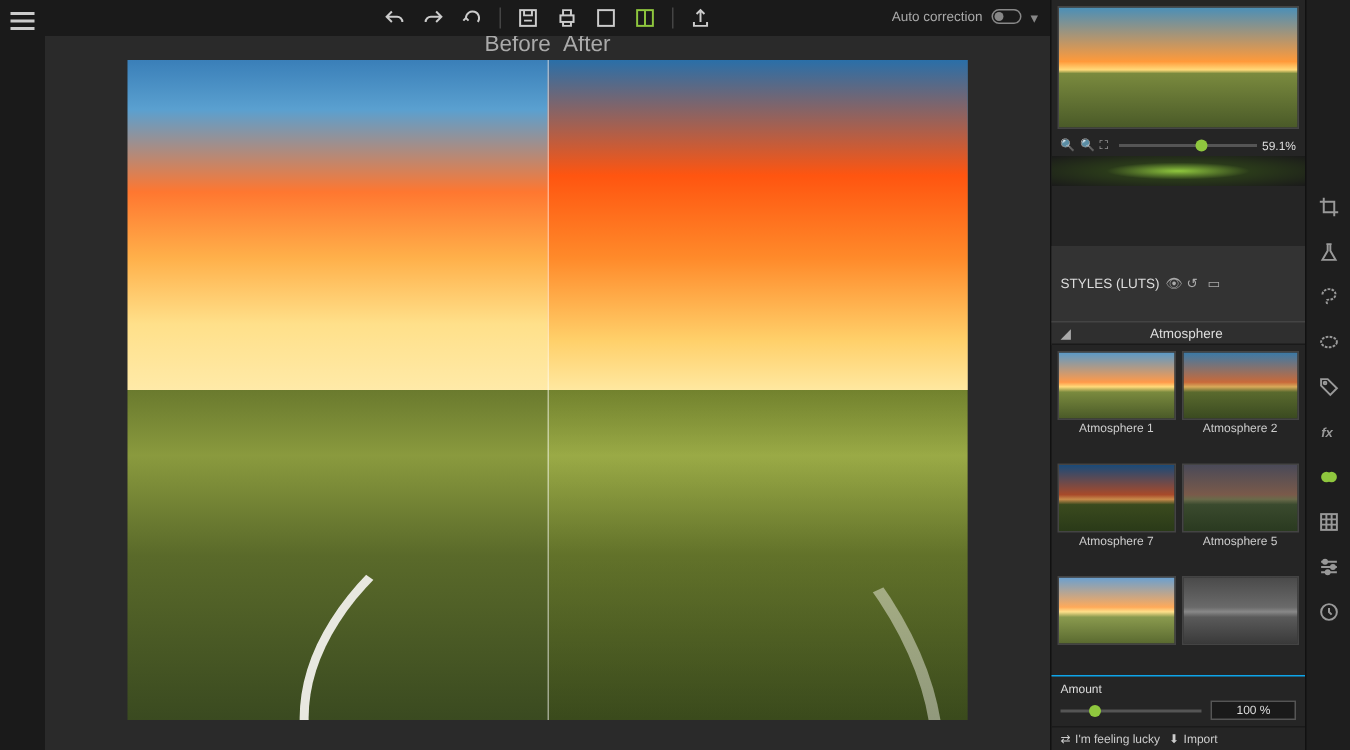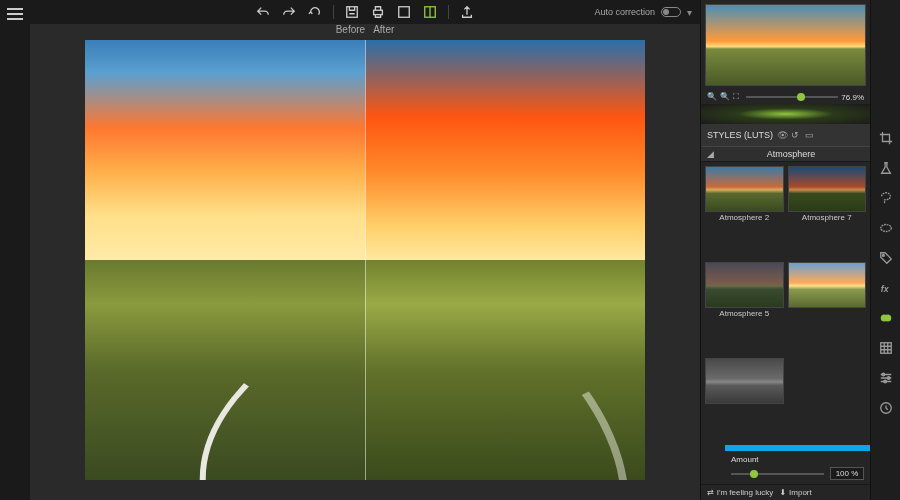--- a/index.html
+++ b/index.html
@@ -8,61 +8,61 @@
 .hamburger { width: 16px; height: 12px; margin: 4px auto; display: flex; flex-direction: column; justify-content: space-between; cursor: pointer; }
 .hamburger span { height: 2px; background: #ccc; }
 .main-col { flex: 1; display: flex; flex-direction: column; min-width: 0; }
 .toolbar { height: 24px; background: #1a1a1a; display: flex; align-items: center; padding: 0 8px; gap: 10px; justify-content: center; position: relative; }
 .tb-icon { width: 16px; height: 16px; display: flex; align-items: center; justify-content: center; color: #ccc; cursor: pointer; }
 .tb-icon svg { width: 14px; height: 14px; stroke: currentColor; fill: none; stroke-width: 1.5; }
 .tb-icon.active { color: #8fc73e; }
 .tb-right { position: absolute; right: 8px; display: flex; align-items: flex-start; gap: 6px; }
 .toggle { width: 20px; height: 10px; border: 1px solid #888; border-radius: 5px; position: relative; }
 .toggle::after { content: ""; position: absolute; width: 6px; height: 6px; background: #888; border-radius: 50%; top: 1px; left: 1px; }
-.ba-row { height: 14px; background: #2a2a2a; display: flex; justify-content: center; gap: 8px; font-size: 10px; color: #aaa; align-items: flex-start; }
+.ba-row { height: 14px; background: #2a2a2a; display: flex; justify-content: center; gap: 8px; font-size: 15px; color: #aaa; align-items: flex-end; }
 .canvas-wrap { flex: 1; background: #2a2a2a; display: flex; align-items: flex-start; justify-content: center; padding: 2px 0 10px 0; overflow: hidden; }
 .canvas { width: 560px; height: 440px; position: relative; }
 .sky { height: 50%; background: linear-gradient(to bottom, #3a7fb8 0%, #5aa0d0 15%, #ff7730 40%, #ffb04a 60%, #ffe08a 80%, #ffeaa8 100%); }
 .hills { height: 50%; background: linear-gradient(to bottom, #6a7a2e 0%, #8a9a3e 20%, #5a6a2a 50%, #3a4a20 100%); position: relative; overflow: hidden; }
 .road { position: absolute; width: 140%; height: 200%; border: 8px solid #e8e8e0; border-radius: 50%; border-color: transparent #e8e8e0 transparent transparent; top: -30%; left: -40%; transform: rotate(20deg); }
 .road2 { position: absolute; width: 100%; height: 150%; border: 6px solid #e8e8e0; border-radius: 50%; border-color: transparent transparent transparent #e8e8e0; top: 10%; left: 20%; transform: rotate(-10deg); }
 .after-overlay { position: absolute; top: 0; left: 50%; width: 50%; height: 50%; background: linear-gradient(to bottom, #2a6fa8 0%, #ff5510 35%, #ff8a2a 60%, #ffd06a 85%, #ffe8a0 100%); mix-blend-mode: normal; }
 .after-hills { position: absolute; top: 50%; left: 50%; width: 50%; height: 50%; background: linear-gradient(to bottom, #7a8a2e 0%, #aaba4e 20%, #6a7a2a 50%, #3a4a18 100%); opacity: 0.5; }
 .divider { position: absolute; left: 50%; top: 0; bottom: 0; width: 1px; background: rgba(255,255,255,0.5); }
 .right-panel { width: 170px; background: #252525; display: flex; flex-direction: column; border-left: 1px solid #111; }
 .preview { height: 90px; padding: 4px; }
 .preview-img { width: 100%; height: 100%; background: linear-gradient(to bottom, #4a8fb8 0%, #ff9a3a 45%, #ffda7a 52%, #7a8a3e 55%, #4a5a28 100%); border: 1px solid #444; position: relative; }
 .zoom-row { display: flex; align-items: center; gap: 3px; padding: 2px 6px; font-size: 8px; }
 .zoom-icon { width: 10px; height: 10px; color: #bbb; cursor: pointer; }
 .zoom-slider { flex: 1; height: 2px; background: #555; position: relative; }
 .zoom-slider::after { content: ""; position: absolute; width: 8px; height: 8px; background: #8fc73e; border-radius: 50%; top: -3px; left: 55%; }
 .accent-band { height: 20px; background: radial-gradient(ellipse at center, #8fc73e 0%, #2a3a1a 40%, #1a1a1a 100%); overflow: hidden; }
-.panel-header { display: flex; align-items: center; background: #333; padding: 6px 6px; font-size: 9px; gap: 4px; }
+.panel-header { display: flex; align-items: center; background: #333; padding: 20px 6px; font-size: 9px; gap: 4px; margin-top: 40px; }
 .panel-header .mini { width: 10px; height: 10px; color: #aaa; }
 .section-tab { display: flex; align-items: center; background: #2f2f2f; padding: 2px 6px; font-size: 9px; border-top: 1px solid #444; border-bottom: 1px solid #1a1a1a; gap: 4px; }
 .preset-grid { display: grid; grid-template-columns: 1fr 1fr; gap: 4px; padding: 4px; overflow-y: auto; flex: 1; }
 .preset-grid::-webkit-scrollbar { width: 8px; }
 .preset-grid::-webkit-scrollbar-thumb { background: #444; }
 .preset { text-align: center; cursor: pointer; }
 .preset-thumb { width: 100%; height: 46px; border: 1px solid #444; }
 .preset.selected .preset-thumb { border: 2px solid #8fc73e; }
 .preset-label { font-size: 8px; color: #ccc; margin-top: 1px; }
 .p1 { background: linear-gradient(to bottom, #5a9ac8 0%, #ff9a4a 45%, #ffda7a 52%, #7a8a3e 60%, #4a5a28 100%); }
 .p2 { background: linear-gradient(to bottom, #3a7aa8 0%, #c86a3a 45%, #d8aa5a 52%, #5a6a2e 60%, #3a4a20 100%); }
 .p3 { background: linear-gradient(to bottom, #6ab0d8 0%, #8a5a3a 45%, #988a5a 52%, #4a5a2e 60%, #2a3a18 100%); }
 .p4 { background: linear-gradient(to bottom, #1a4a78 0%, #a84a2a 45%, #c88a4a 52%, #3a4a1e 60%, #2a3a18 100%); }
 .p5 { background: linear-gradient(to bottom, #4a4a58 0%, #7a5a4a 45%, #6a6a4a 52%, #3a4a2e 60%, #2a3a20 100%); }
 .p6 { background: linear-gradient(to bottom, #2a5a98 0%, #ff6a1a 40%, #ffca5a 52%, #8a9a3e 60%, #4a5a20 100%); }
 .p7 { background: linear-gradient(to bottom, #6aa0d0 0%, #ffaa5a 45%, #ffe08a 52%, #8a9a4e 60%, #5a6a30 100%); }
 .p8 { background: linear-gradient(to bottom, #4a4a4a 0%, #6a6a6a 45%, #888 52%, #5a5a5a 60%, #3a3a3a 100%); }
-.amount-row { padding: 4px 6px; font-size: 8px; border-top: 6px solid #0ea5e9; margin-left: 24px; }
+.amount-row { padding: 4px 6px; font-size: 8px; border-top: 1px solid #0ea5e9; }
 .amount-ctl { display: flex; align-items: center; gap: 6px; margin-top: 3px; }
 .amount-slider { flex: 1; height: 2px; background: #555; position: relative; }
 .amount-slider::after { content: ""; position: absolute; width: 8px; height: 8px; background: #8fc73e; border-radius: 50%; top: -3px; left: 20%; }
-.amount-val { border: 1px solid #555; padding: 1px 4px; font-size: 8px; min-width: 34px; text-align: center; background: #1a1a1a; }
+.amount-val { border: 1px solid #555; padding: 1px 16px; font-size: 8px; min-width: 34px; text-align: center; background: #1a1a1a; }
 .lucky-row { display: flex; gap: 6px; padding: 3px 6px; font-size: 8px; border-top: 1px solid #1a1a1a; }
 .lucky-btn { display: flex; align-items: center; gap: 3px; color: #ccc; cursor: pointer; }
 .tool-rail { width: 30px; background: #1e1e1e; display: flex; flex-direction: column; align-items: center; padding-top: 130px; gap: 14px; border-left: 1px solid #111; }
 .tool-icon { width: 16px; height: 16px; color: #999; cursor: pointer; display: flex; align-items: center; justify-content: center; font-weight: bold; }
 .tool-icon svg { width: 14px; height: 14px; stroke: currentColor; fill: none; stroke-width: 1.5; }
 .tool-icon.active { color: #8fc73e; }
 .tool-icon.fill svg { fill: currentColor; stroke: none; }
 </style>
 </head>
 <body>
@@ -148,35 +148,39 @@
 
 <div class="right-panel">
   <div class="preview">
     <div class="preview-img"></div>
   </div>
   <div class="zoom-row">
     <span class="zoom-icon">🔍</span>
     <span class="zoom-icon">🔍</span>
     <span class="zoom-icon">⛶</span>
     <div class="zoom-slider"></div>
-    <span>76.9%</span>
+    <span>59.1%</span>
   </div>
   <div class="accent-band"></div>
   <div class="panel-header">
     <span>STYLES (LUTS)</span>
     <span class="mini">👁</span>
     <span class="mini">↺</span>
     <span class="mini">▭</span>
   </div>
   <div class="section-tab">
     <span style="color:#aaa">◢</span>
     <span style="flex:1;text-align:center">Atmosphere</span>
   </div>
   <div class="preset-grid" id="preset-grid">
       <div class="preset">
+        <div class="preset-thumb p1"></div>
+        <div class="preset-label">Atmosphere 1</div>
+      </div>
+      <div class="preset">
         <div class="preset-thumb p2"></div>
         <div class="preset-label">Atmosphere 2</div>
       </div>
       <div class="preset">
         <div class="preset-thumb p4"></div>
         <div class="preset-label">Atmosphere 7</div>
       </div>
       <div class="preset">
         <div class="preset-thumb p5"></div>
         <div class="preset-label">Atmosphere 5</div>

